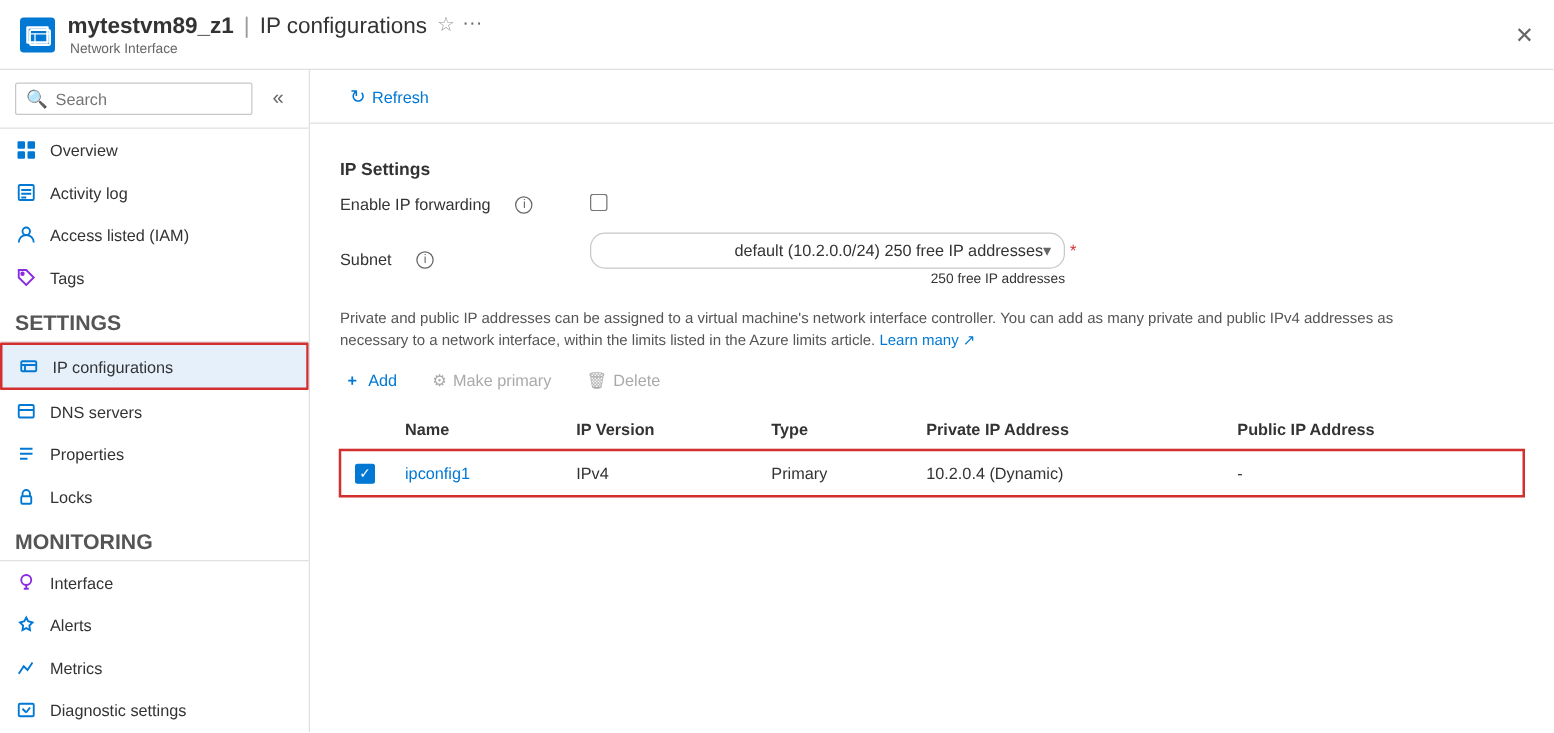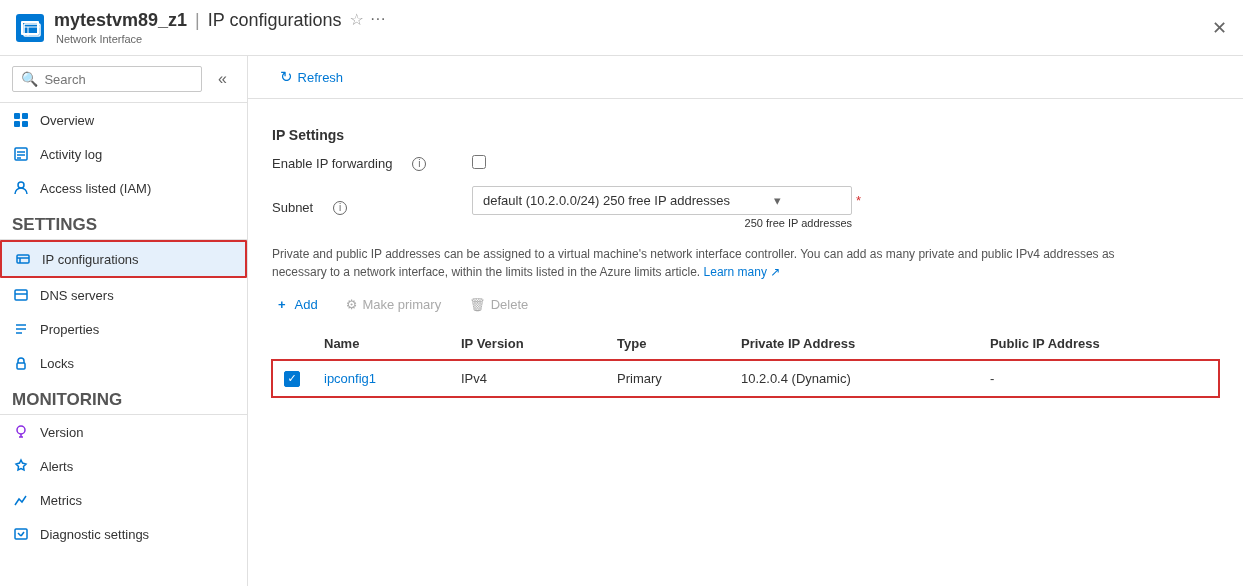--- a/index.html
+++ b/index.html
@@ -47,21 +47,21 @@
     
     .section-title { font-size: 14px; font-weight: 700; color: #333; margin: 16px 0 12px 0; }
     .form-row { display: flex; align-items: center; margin-bottom: 14px; }
     .form-label { width: 200px; color: #333; font-size: 13px; display: flex; align-items: center; gap: 20px; }
     .form-value { flex: 1; }
     .info-icon { width: 14px; height: 14px; border-radius: 50%; border: 1px solid #666; display: inline-flex; align-items: center; justify-content: center; font-size: 10px; color: #666; cursor: pointer; }
     .link-text { color: #0078d4; cursor: pointer; text-decoration: none; }
     .checkbox-input { width: 14px; height: 14px; cursor: pointer; }
 
     
-    .subnet-dropdown { display: flex; align-items: center; border: 1px solid #c8c8c8; border-radius: 2px; padding: 6px 10px; min-width: 380px; background: #fff; cursor: pointer; justify-content: flex-start; gap: 44px; }
+    .subnet-dropdown { display: flex; align-items: center; border: 1px solid #c8c8c8; border-radius: 12px; padding: 6px 10px; min-width: 380px; background: #fff; cursor: pointer; justify-content: flex-end; }
     .subnet-dropdown .chevron { color: #666; }
     .required-star { color: #d32f2f; margin-left: 4px; }
     .subnet-note { font-size: 11px; color: #333; text-align: right; margin-top: 2px; }
     .subnet-container { display: flex; flex-direction: column; align-items: flex-start; }
 
     
     .info-text { font-size: 12px; color: #555; margin: 16px 0 12px 0; line-height: 1.5; max-width: 900px; }
     .info-text a { color: #0078d4; cursor: pointer; }
 
     
@@ -165,20 +165,29 @@
     <div class="sidebar-item">
       <span class="sidebar-icon icon-iam">
         <svg width="16" height="16" viewBox="0 0 16 16" fill="none" stroke="#0078d4" stroke-width="1.5">
             <circle cx="8" cy="5" r="3"></circle>
             <path d="M2 14c0-3.3 2.7-6 6-6s6 2.7 6 6"></path>
           </svg>
       </span>
       <span>Access listed (IAM)</span>
     </div>
 
+    <div class="sidebar-item">
+      <span class="sidebar-icon icon-tags">
+        <svg width="16" height="16" viewBox="0 0 16 16" fill="none" stroke="#8a2be2" stroke-width="1.5">
+            <path d="M2 2h6l6 6-6 6-6-6V2z"></path>
+            <circle cx="5" cy="5" r="1" fill="#8a2be2"></circle>
+          </svg>
+      </span>
+      <span>Tags</span>
+    </div>
 
     <div class="sidebar-section-label">Settings</div>
     <div class="divider"></div>
 
     <div class="sidebar-item active active-border">
       <span class="sidebar-icon icon-ip">
         <svg width="16" height="16" viewBox="0 0 16 16" fill="none" stroke="#0078d4" stroke-width="1.5">
             <rect x="2" y="4" width="12" height="8" rx="1"></rect>
             <line x1="2" y1="7" x2="14" y2="7"></line>
             <line x1="5" y1="7" x2="5" y2="12"></line>
@@ -223,21 +232,21 @@
     <div class="divider"></div>
 
     <div class="sidebar-item">
       <span class="sidebar-icon icon-insights">
         <svg width="16" height="16" viewBox="0 0 16 16" fill="none" stroke="#8a2be2" stroke-width="1.5">
             <circle cx="8" cy="6" r="4"></circle>
             <line x1="8" y1="10" x2="8" y2="13"></line>
             <line x1="6" y1="13" x2="10" y2="13"></line>
           </svg>
       </span>
-      <span>Version</span>
+      <span>Interface</span>
     </div>
 
     <div class="sidebar-item">
       <span class="sidebar-icon icon-alerts">
         <svg width="16" height="16" viewBox="0 0 16 16" fill="none" stroke="#0078d4" stroke-width="1.5">
             <path d="M8 2l1.5 3L13 6l-2.5 2.5.5 3.5L8 10.5 5 12l.5-3.5L3 6l3.5-1L8 2z"></path>
           </svg>
       </span>
       <span>Alerts</span>
     </div>

